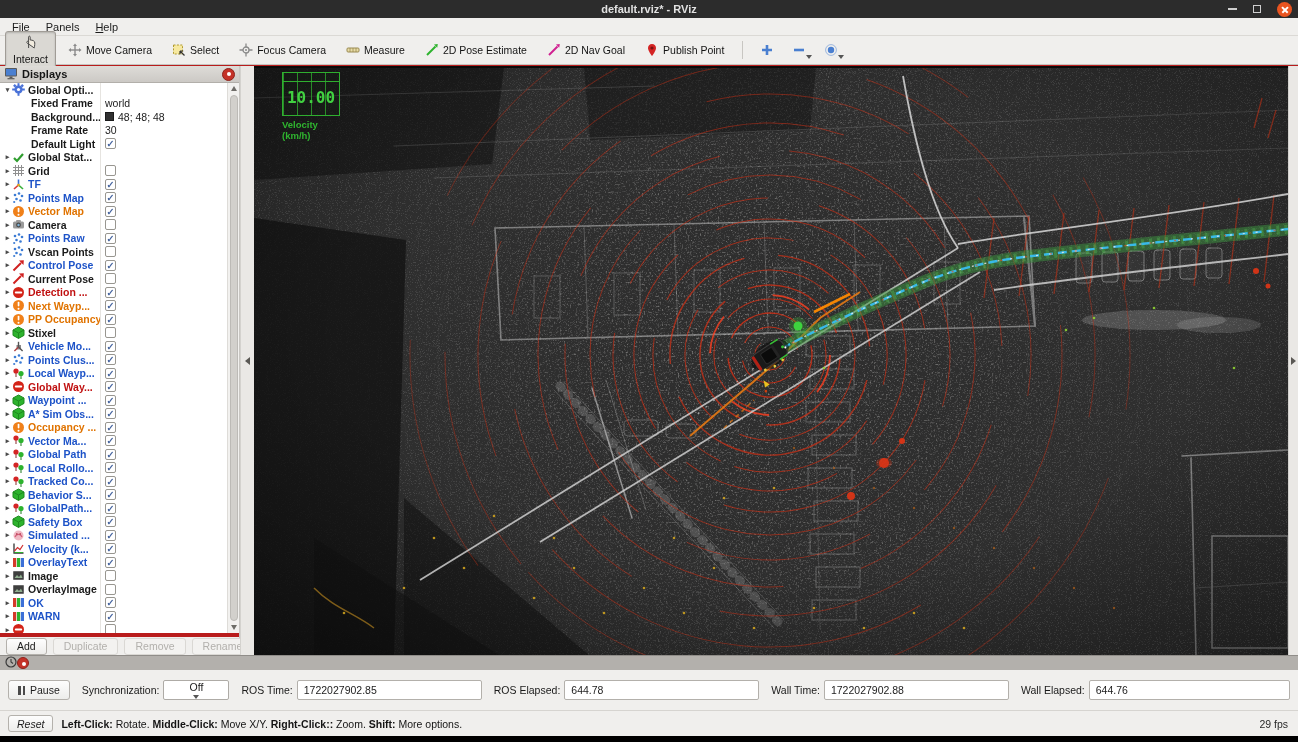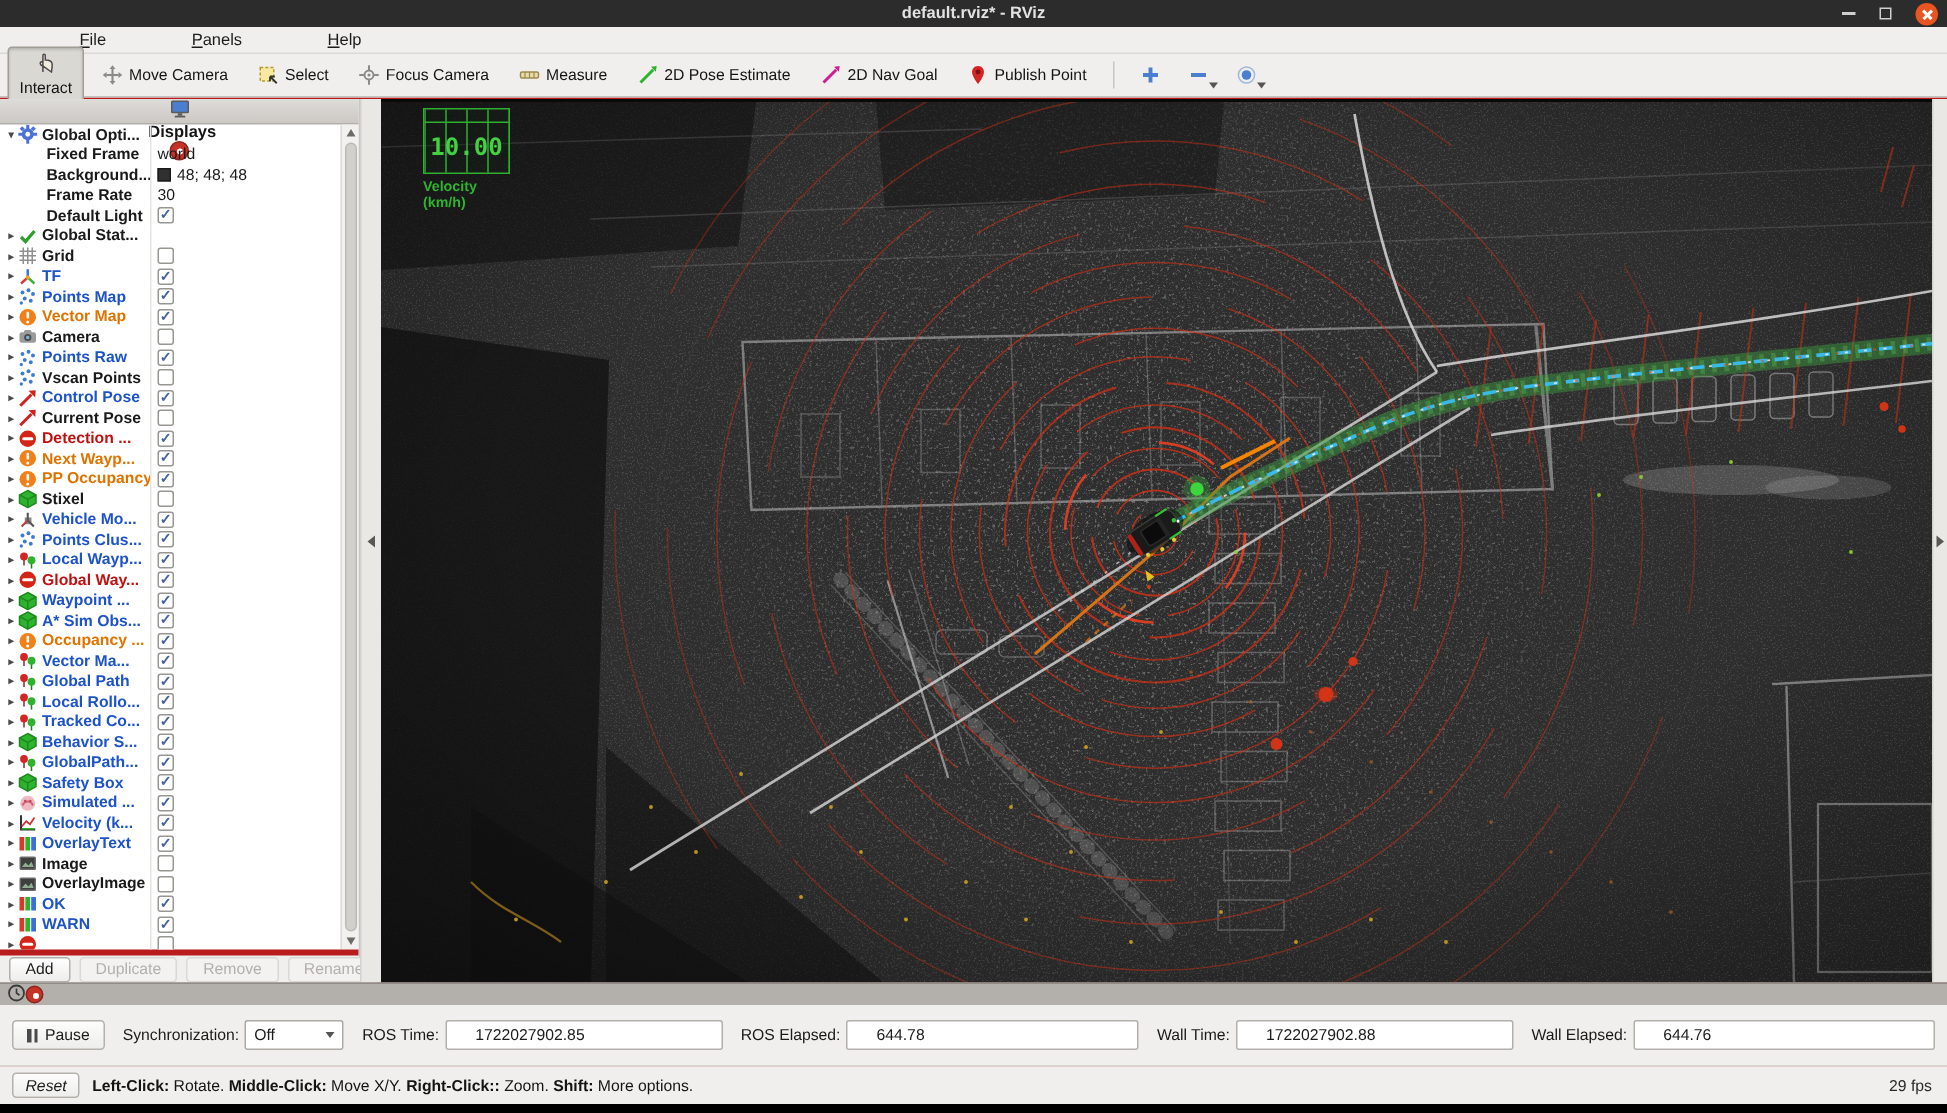--- a/index.html
+++ b/index.html
@@ -12,40 +12,40 @@
   .winbtns{position:absolute;right:6px;top:0;height:18px;display:flex;align-items:center;gap:16px;}
   .wb-min{width:9px;height:2px;background:#cfcfcf;}
   .wb-max{width:8px;height:8px;border:1.5px solid #cfcfcf;}
   .wb-close{width:15px;height:15px;border-radius:50%;background:#e95420;position:relative;}
   .wb-close::before,.wb-close::after{content:"";position:absolute;left:3.5px;top:7px;width:8px;height:1.6px;background:#fff;}
   .wb-close::before{transform:rotate(45deg);} .wb-close::after{transform:rotate(-45deg);}
 
   
   .menubar{height:18px;background:#f0efed;border-bottom:1px solid #dbd9d5;display:flex;align-items:center;
     padding-left:4px;font-size:11px;color:#1c1c1c;}
-  .menu-item{display:inline-block;padding:1px 8px;margin-left:41px;}
+  .menu-item{display:inline-block;padding:1px 8px;}
   .menu-item::first-letter{text-decoration:underline;}
 
   
   .toolbar{height:29px;background:#f0efed;border-bottom:1px solid #c6c4c0;display:flex;align-items:center;
     padding:0 3px;font-size:10.5px;color:#141414;}
   .tool{display:flex;align-items:center;gap:4px;padding:3px 7px;margin:0 2px;border:1px solid transparent;border-radius:3px;}
   .tool.active{background:#dad8d3;border-color:#a09c96;box-shadow:inset 0 1px 2px rgba(0,0,0,.18);flex-direction:column;}
   .tool svg{display:block;}
   .tsep{width:1px;height:18px;background:#c8c6c2;margin:0 8px;}
   .tool-icon-only{position:relative;padding:3px 6px;}
   .mini-caret{position:absolute;right:0;bottom:1px;width:0;height:0;border-left:3px solid transparent;
     border-right:3px solid transparent;border-top:4px solid #555;}
 
   
   .main{position:absolute;top:66px;left:0;width:1298px;height:589px;display:flex;}
   .left{width:254px;display:flex;flex-shrink:0;}
   .displays-wrap{width:240px;display:flex;flex-direction:column;background:#fff;border-right:1px solid #c9c7c3;}
   .panel-header{height:17px;flex-shrink:0;background:linear-gradient(#dedcd8,#ccc9c5);border-bottom:1px solid #b2afaa;
-    display:flex;align-items:center;padding:0 16px;font-size:11px;font-weight:bold;color:#151515;flex-direction:column;}
+    display:flex;align-items:center;padding:0 4px;font-size:11px;font-weight:bold;color:#151515;}
   .panel-header .ph-title{flex:1;margin-left:4px;}
   .close-dot{width:13px;height:13px;border-radius:50%;background:#c43228;border:1px solid #8e231c;position:relative;flex-shrink:0;}
   .close-dot::after{content:"";position:absolute;left:3.5px;top:3.5px;width:4px;height:4px;border-radius:50%;background:#fff;}
 
   .tree{flex:1;display:flex;overflow:hidden;}
   .tree-rows{flex:1;overflow:hidden;position:relative;}
   .trow{height:13.5px;display:flex;align-items:center;font-size:10.5px;font-weight:bold;white-space:nowrap;}
   .c-name{width:100px;flex-shrink:0;display:flex;align-items:center;padding-left:3px;overflow:hidden;height:100%;}
   .c-val{flex:1;height:100%;border-left:1px solid #e6e4e0;display:flex;align-items:center;padding-left:4px;overflow:hidden;}
   .t-arrow{width:9px;flex:0 0 9px;font-size:7px;color:#4a4a4a;text-align:center;}
@@ -95,23 +95,23 @@
   .time-header .th-title{flex:1;margin-left:4px;}
   .time-header .close-dot{width:12px;height:12px;}
   .timebar{position:absolute;top:670px;left:0;width:1298px;height:41px;background:#f0efed;border-bottom:1px solid #d6d4d0;
     display:flex;align-items:center;padding:0 8px;font-size:10.5px;color:#1a1a1a;}
   .pbtn{height:20px;border:1px solid #b4b1ac;border-radius:3px;background:linear-gradient(#fdfdfd,#ededeb);
     padding:0 9px;display:flex;align-items:center;gap:5px;color:#1c1c1c;}
   .pause-glyph{display:flex;gap:2px;}
   .pause-glyph i{display:block;width:2.5px;height:9px;background:#4a4a4a;}
   .tlabel{margin-left:12px;margin-right:4px;}
   .dd{width:66px;height:20px;border:1px solid #aeaba6;border-radius:2px;background:#fff;display:flex;
-    align-items:center;justify-content:space-between;padding:0 5px;}
+    align-items:center;justify-content:space-between;padding:0 16px;flex-direction:column;}
   .dd-caret{width:0;height:0;border-left:3.5px solid transparent;border-right:3.5px solid transparent;border-top:4.5px solid #555;}
-  .tinput{height:20px;border:1px solid #b3b0ab;border-radius:2px;background:#fff;padding:0 19px;font-size:10.5px;color:#1c1c1c;}
+  .tinput{height:20px;border:1px solid #b3b0ab;border-radius:2px;background:#fff;padding:0 6px;font-size:10.5px;color:#1c1c1c;}
   .tinput.last{flex:1;}
 
   
   .statusbar{position:absolute;top:711px;left:0;width:1298px;height:25px;background:#f0efed;display:flex;
     align-items:center;padding:0 8px;font-size:10.5px;color:#141414;gap:8px;}
   .reset-btn{height:17px;padding:0 8px;border:1px solid #b4b1ac;border-radius:3px;
     background:linear-gradient(#fdfdfd,#ededeb);display:flex;align-items:center;color:#1c1c1c;font-style:italic;}
   .status-text{flex:1;}
   .status-text b{font-weight:bold;}
   .fps{color:#2a2a2a;margin-right:2px;}

